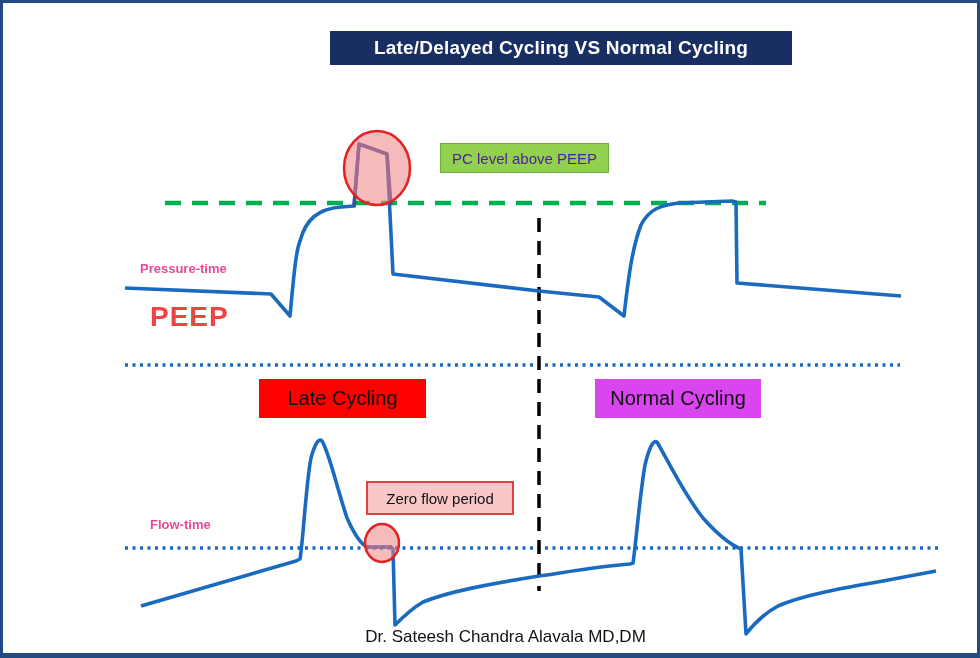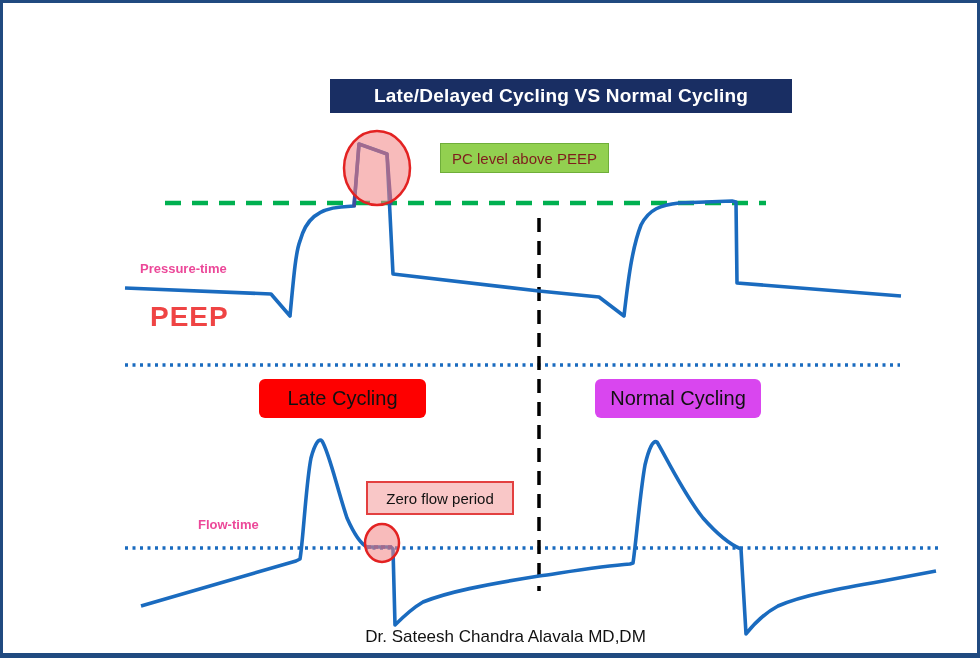--- a/index.html
+++ b/index.html
@@ -5,43 +5,43 @@
   html,body{margin:0;padding:0;background:#e8e8e8;font-family:"Liberation Sans",sans-serif;}
   .canvas{
     position:relative;width:980px;height:658px;background:#ffffff;
     border:3px solid #204a80;border-bottom-width:5px;box-sizing:border-box;
     overflow:hidden;margin:0 auto;
   }
   .abs{position:absolute;}
   .title-bar{
     left:327px;top:28px;width:462px;height:34px;background:#192e63;
     color:#ffffff;font-size:19px;font-weight:bold;
-    display:flex;align-items:center;justify-content:center;letter-spacing:.2px;margin-top:48px;
+    display:flex;align-items:center;justify-content:center;letter-spacing:.2px;
   }
   .note-box{
     background:#f9c7c7;border:2px solid #e34040;color:#111;
     display:flex;flex-direction:column;align-items:center;justify-content:center;
     text-align:center;line-height:1.4;
   }
   .overshoot-box{left:108px;top:114px;width:220px;height:73px;font-size:15px;}
   .overshoot-box .b{font-weight:bold;}
   .zeroflow-box{left:363px;top:478px;width:144px;height:30px;font-size:15px;flex-direction:row;}
   .green-box{
     left:437px;top:140px;width:167px;height:28px;background:#92d050;border:1px solid #6fae3a;
-    color:#7f1d1d;font-size:15px;display:flex;align-items:center;justify-content:center;
+    color:#4c1d95;font-size:15px;display:flex;align-items:center;justify-content:center;
   }
   .cycle-box{
     top:376px;height:39px;color:#111;font-size:20px;
-    display:flex;align-items:center;justify-content:center;border-radius:6px;
+    display:flex;align-items:center;justify-content:center;
   }
   .late-box{left:256px;width:167px;background:#fe0000;}
   .normal-box{left:592px;width:166px;background:#d946ef;}
   .axis-label{color:#ec4899;font-size:13px;font-weight:bold;}
   .pressure-label{left:137px;top:258px;}
-  .flow-label{left:147px;top:514px;margin-left:48px;}
+  .flow-label{left:147px;top:514px;}
   .peep-label{left:147px;top:298px;font-size:28px;font-weight:bold;color:#ef4444;letter-spacing:1px;}
   .caption{left:330px;top:624px;width:345px;text-align:center;color:#111;font-size:17px;}
   svg.layer{position:absolute;left:0;top:0;pointer-events:none;}
 </style>
 </head>
 <body>
 
 <div class="canvas">
 
   <div class="abs title-bar">

